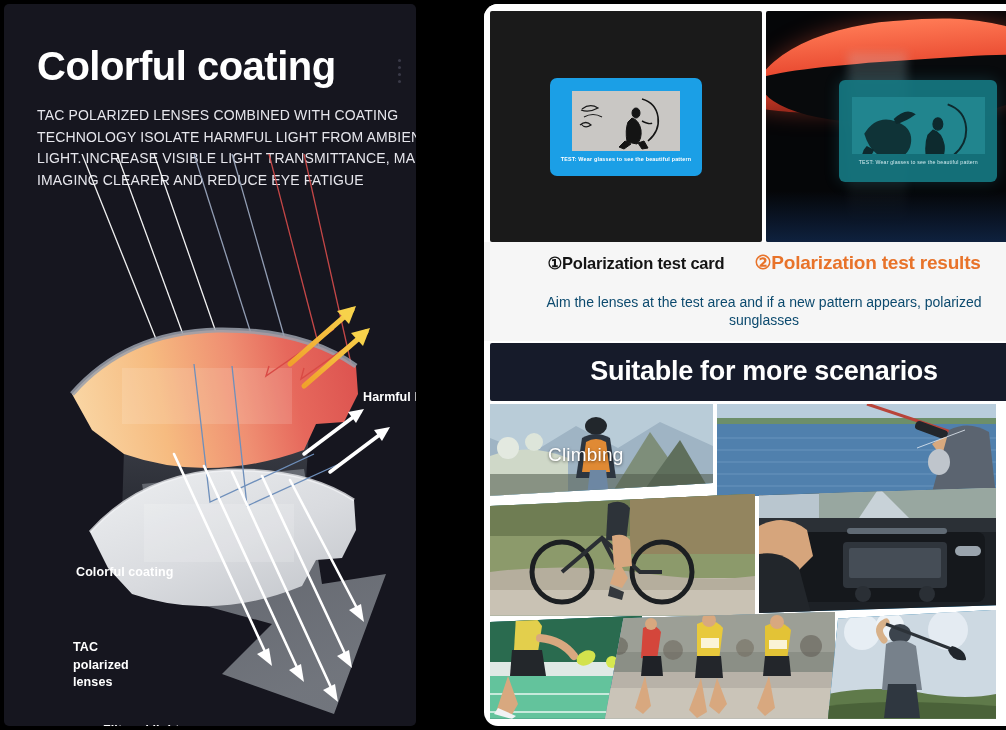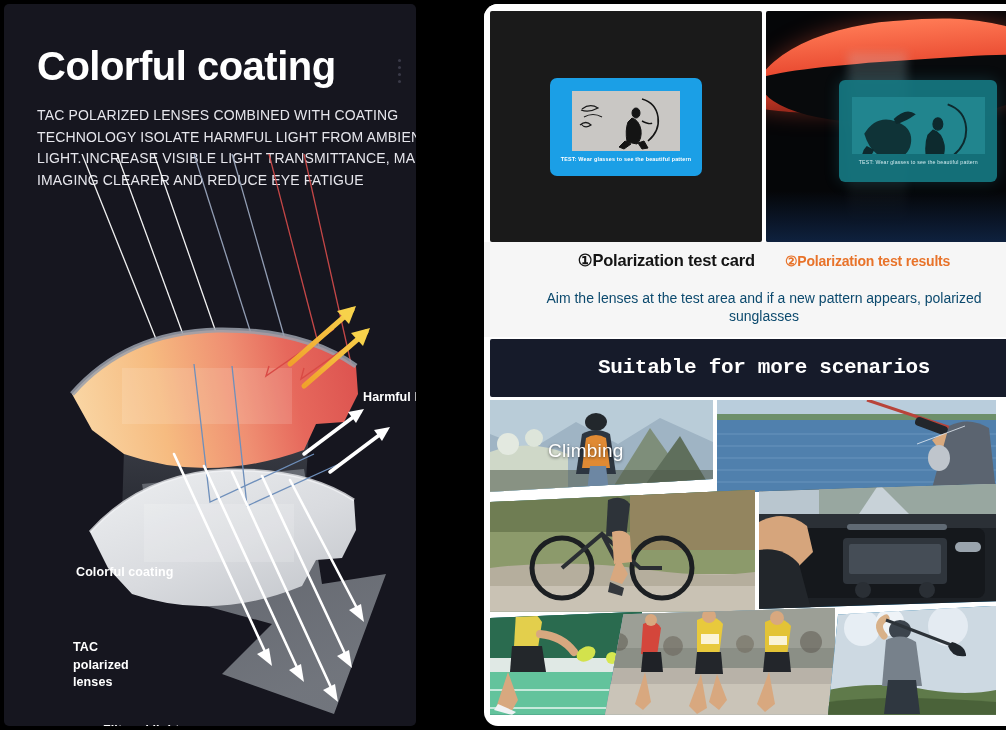--- a/index.html
+++ b/index.html
@@ -215,21 +215,21 @@
     gap: 30px;
     align-items: baseline;
   }
   .cap-1 {
     font-size: 16.5px;
     font-weight: 700;
     color: #141414;
     letter-spacing: -0.2px;
   }
   .cap-2 {
-    font-size: 14px;
+    font-size: 19px;
     font-weight: 700;
     color: #E8732A;
     letter-spacing: -0.2px;
   }
   .caption-sub {
     margin-top: 20px;
     font-size: 14px;
     color: #0c4a6e;
     line-height: 1.28;
     padding: 0 18px;
@@ -240,24 +240,23 @@
     margin: 2px 6px 0 6px;
     height: 58px;
     background: #161b2a;
     display: flex;
     align-items: center;
     justify-content: center;
     border-radius: 2px;
   }
   .banner-text {
     color: #ffffff;
-    font-size: 21px;
+    font-size: 27px;
     font-weight: 700;
     letter-spacing: -0.3px;
-    font-family: Liberation Mono, monospace;
   }
 
   
   .collage {
     position: relative;
     margin: 3px 6px 6px 6px;
     flex: 1;
     background: #ffffff;
     overflow: hidden;
   }

